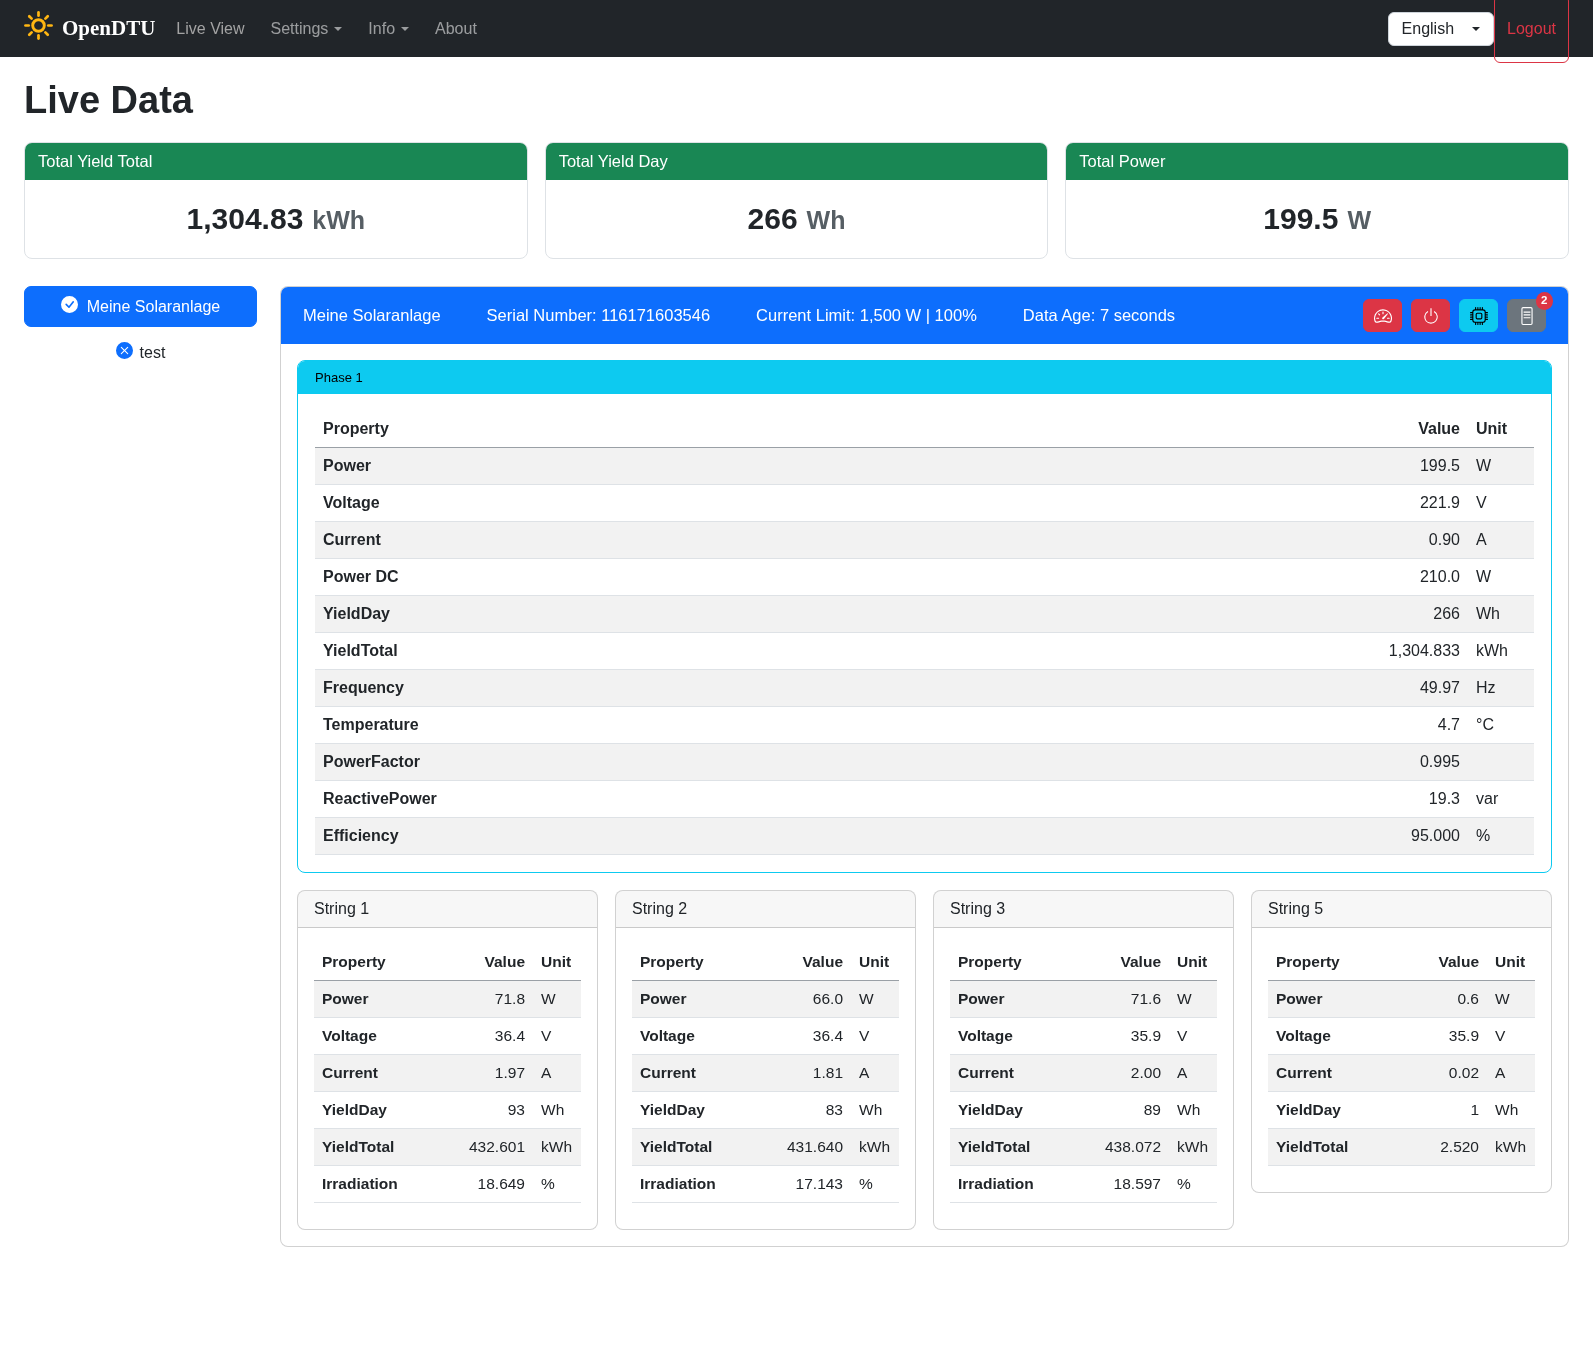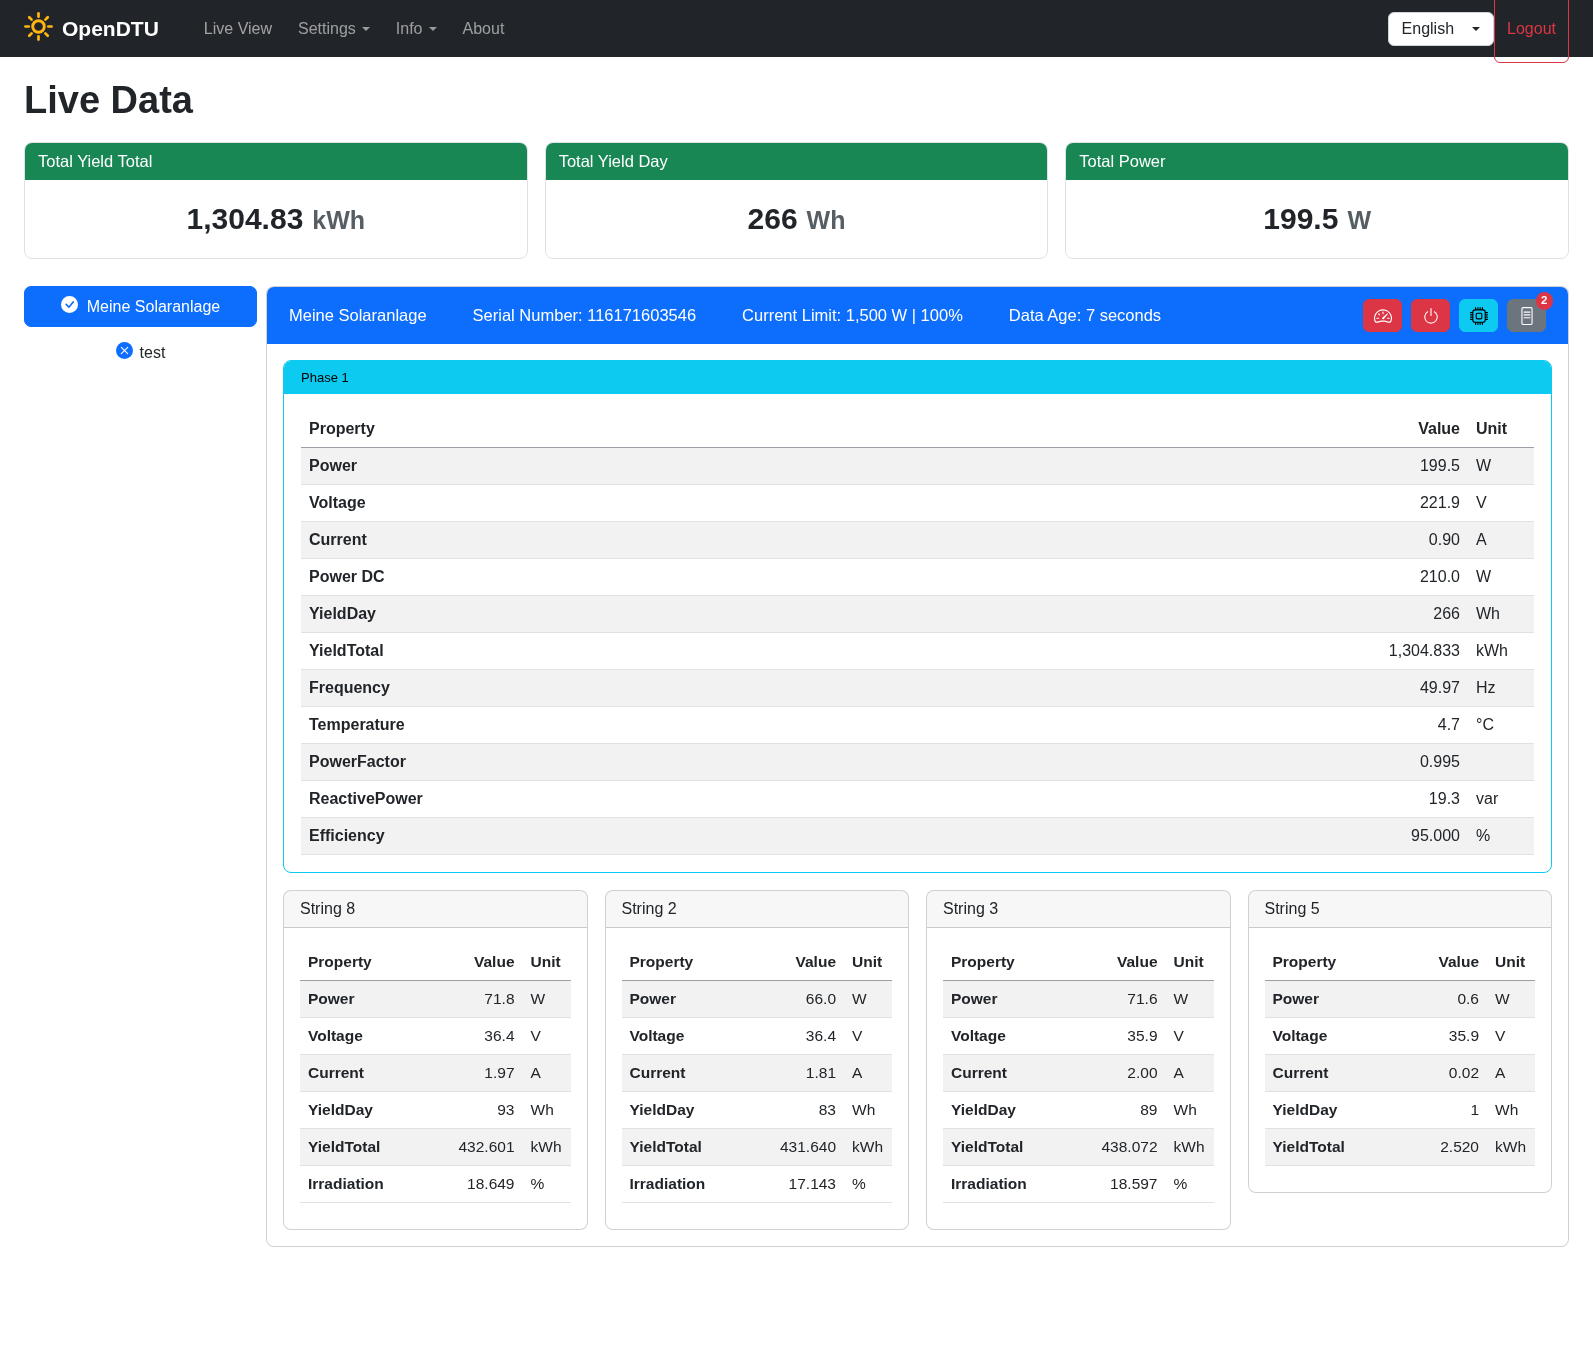--- a/index.html
+++ b/index.html
@@ -2,21 +2,21 @@
 <html><head>
 <meta charset="utf-8">
 <style>
   * { margin:0; padding:0; box-sizing:border-box; }
   html, body { width:1593px; }
   body { font-family:"Liberation Sans", sans-serif; background:#fff; color:#212529; }
 
   
   .navbar { background:#212529; height:57px; display:flex; align-items:center; justify-content:space-between; padding:0 24px; }
   .navbar-left { display:flex; align-items:center; }
-  .brand { display:flex; align-items:center; gap:9px; color:#fff; font-size:21px; font-weight:700; margin-right:32px; cursor:pointer; text-decoration:none; }
+  .brand { display:flex; align-items:center; gap:9px; color:#fff; font-size:21px; font-weight:700; margin-right:8px; cursor:pointer; text-decoration:none;font-family:Liberation Serif, serif; }
   .nav-link { color:rgba(255,255,255,.55); font-size:16px; padding:8px 13px; cursor:pointer; display:flex; align-items:center; text-decoration:none; }
   .nav-link.active { color:#a3a3a3; }
   .caret { display:inline-block; width:0; height:0; border-left:4px solid transparent; border-right:4px solid transparent; border-top:4.5px solid currentColor; margin-left:6px; }
   .navbar-right { display:flex; align-items:center; gap:0; }
   .lang-select { background:#fff; border:1px solid #ced4da; border-radius:6px; padding:7px 13px; font-size:16px; color:#212529; display:flex; align-items:center; gap:18px; cursor:pointer; }
   .lang-select .caret { color:#212529; margin-left:0; }
   .logout-btn { background:transparent; border:1px solid #dc3545; color:#dc3545; border-radius:6px; padding:24px 12px; font-size:16px; cursor:pointer; font-family:inherit; }
 
   
   .page { padding:14px 24px 26px; }
@@ -24,21 +24,21 @@
 
   
   .summary-grid { display:grid; grid-template-columns:repeat(3,1fr); gap:17px; }
   .summary-card { border:1px solid #dee2e6; border-radius:8px; overflow:hidden; background:#fff; }
   .summary-card-header { background:#198754; color:#fff; padding:9px 13px; font-size:16.5px; }
   .summary-card-body { padding:22px 16px; text-align:center; }
   .summary-value { font-weight:700; font-size:30px; color:#212529; }
   .summary-unit { font-weight:600; font-size:25px; color:#565e64; margin-left:9px; }
 
   
-  .content-row { display:flex; gap:9px; margin-top:27px; align-items:flex-start; }
+  .content-row { display:flex; gap:23px; margin-top:27px; align-items:flex-start; }
   .sidebar { width:233px; flex-shrink:0; }
   .inverter-btn { width:100%; background:#0d6efd; border:1px solid #0d6efd; color:#fff; border-radius:7px; padding:9px 12px; font-size:16px; display:flex; align-items:center; justify-content:center; gap:9px; cursor:pointer; font-family:inherit; }
   .inverter-btn svg { flex-shrink:0; }
   .inverter-alt { margin-top:15px; display:flex; align-items:center; justify-content:center; gap:7px; font-size:16px; color:#212529; cursor:pointer; }
 
   
   .inverter-card { flex:1; background:#fff; border:1px solid rgba(0,0,0,.18); border-radius:8px; overflow:hidden; }
   .inverter-card-header { background:#0d6efd; color:#fff; padding:12px 22px; display:flex; align-items:center; font-size:16.5px; }
   .inverter-card-header .hdr-item { margin-right:46px; white-space:nowrap; }
   .hdr-actions { margin-left:auto; display:flex; gap:9px; }
@@ -289,21 +289,21 @@
                     <td class="unit">%</td>
                   </tr>
                 </tbody>
             </table>
           </div>
         </div>
 
         <div class="strings-grid">
 
           <div class="string-card">
-            <div class="string-card-header">String 8</div>
+            <div class="string-card-header">String 1</div>
             <div class="string-card-body">
               <table class="data-table">
                 <thead>
                   <tr>
                     <th class="prop">Property</th>
                     <th class="val">Value</th>
                     <th class="unit">Unit</th>
                   </tr>
                 </thead>
                 <tbody>

